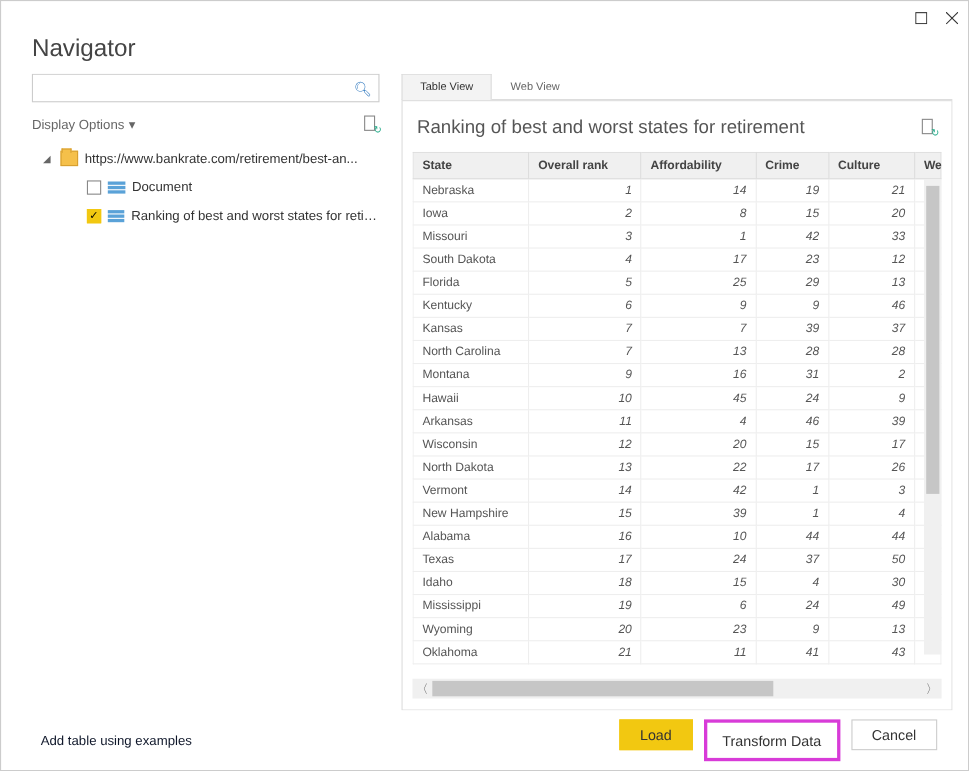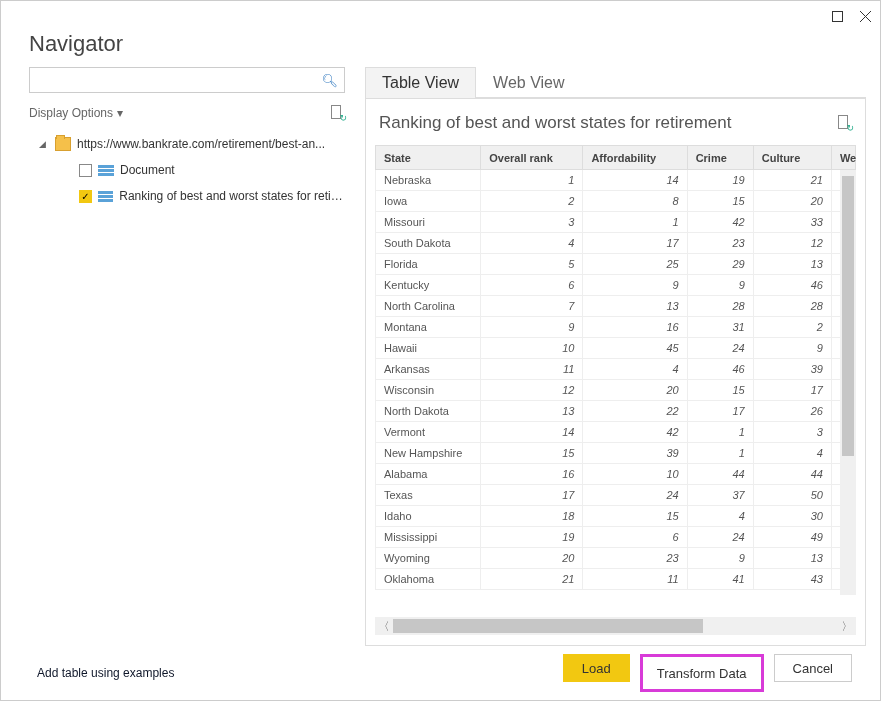--- a/index.html
+++ b/index.html
@@ -22,21 +22,21 @@
     .tree-row .arrow { width: 10px; color: #666; font-size: 9px; }
     .tree-row .chk { width: 13px; height: 13px; border: 1px solid #888; display:flex; align-items:center; justify-content:center; font-size:10px;}
     .tree-row .chk.checked { background: #f2c811; border-color: #f2c811; color: #000; }
     .fico { width: 16px; height: 14px; background: #f5c04a; border: 1px solid #d8a030; position:relative;}
     .fico:before{content:"";position:absolute;top:-3px;left:0;width:7px;height:3px;background:#f5c04a;border:1px solid #d8a030;border-bottom:none;}
     .tico { width:16px; display:flex; flex-direction:column; gap:1px;}
     .tico span{height:3px;background:#5aa2d8;}
     .tree-row .txt { overflow: hidden; text-overflow: ellipsis; }
     .right-panel { flex: 1; display: flex; flex-direction: column; padding-left: 10px; overflow:hidden;}
     .tabs { display: flex; border-bottom: 1px solid #ddd; }
-    .tab { padding: 6px 16px; font-size: 16px; color: #666; cursor: pointer; border: 1px solid transparent; border-bottom:none; margin-bottom:-1px;}
+    .tab { padding: 6px 16px; font-size: 10px; color: #666; cursor: pointer; border: 1px solid transparent; border-bottom:none; margin-bottom:-1px;}
     .tab.active { background: #f3f3f3; border-color:#ddd; color:#333;}
     .preview { flex:1; border: 1px solid #ddd; padding: 10px 9px; display:flex; flex-direction:column; overflow:hidden;}
     .prev-head { display:flex; justify-content:space-between; align-items:center; padding: 4px 4px 12px 4px;}
     .prev-head h2 { font-size: 17px; font-weight: 400; color: #555; }
     .table-wrap { flex:1; overflow:hidden; position:relative;}
     table { border-collapse: collapse; width: 100%; font-size: 11px; table-layout:fixed;}
     thead th { background: #f0f0f0; border: 1px solid #ddd; padding: 4px 8px; text-align: left; font-weight: 600; color: #444; height:24px;}
     tbody td { border: 1px solid #eee; padding: 3px 8px; height:21px; color:#555;}
     tbody td.num { text-align: right; font-style: italic; }
     .col-state{width:105px;} .col-or{width:102px;} .col-aff{width:104px;} .col-cr{width:66px;} .col-cul{width:78px;} .col-we{width:24px;}
@@ -183,20 +183,28 @@
                 </tr>
                 <tr>
                   <td>Kentucky</td>
                   <td class="num">6</td>
                   <td class="num">9</td>
                   <td class="num">9</td>
                   <td class="num">46</td>
                   <td class="num"></td>
                 </tr>
                 <tr>
+                  <td>Kansas</td>
+                  <td class="num">7</td>
+                  <td class="num">7</td>
+                  <td class="num">39</td>
+                  <td class="num">37</td>
+                  <td class="num"></td>
+                </tr>
+                <tr>
                   <td>North Carolina</td>
                   <td class="num">7</td>
                   <td class="num">13</td>
                   <td class="num">28</td>
                   <td class="num">28</td>
                   <td class="num"></td>
                 </tr>
                 <tr>
                   <td>Montana</td>
                   <td class="num">9</td>

